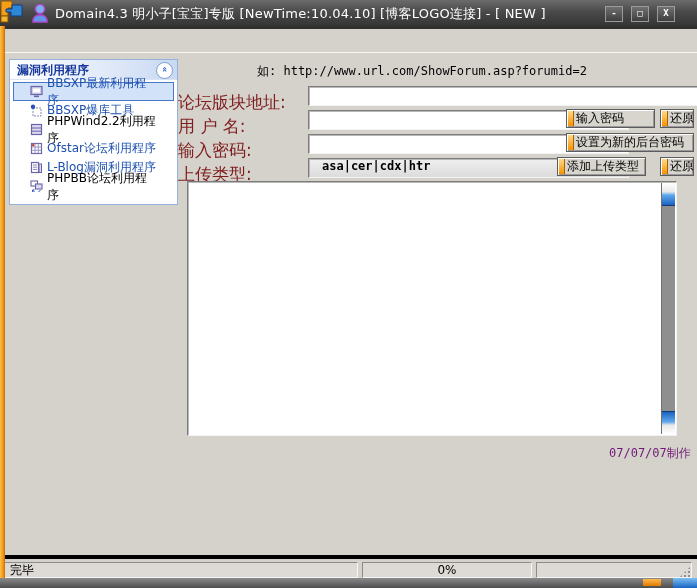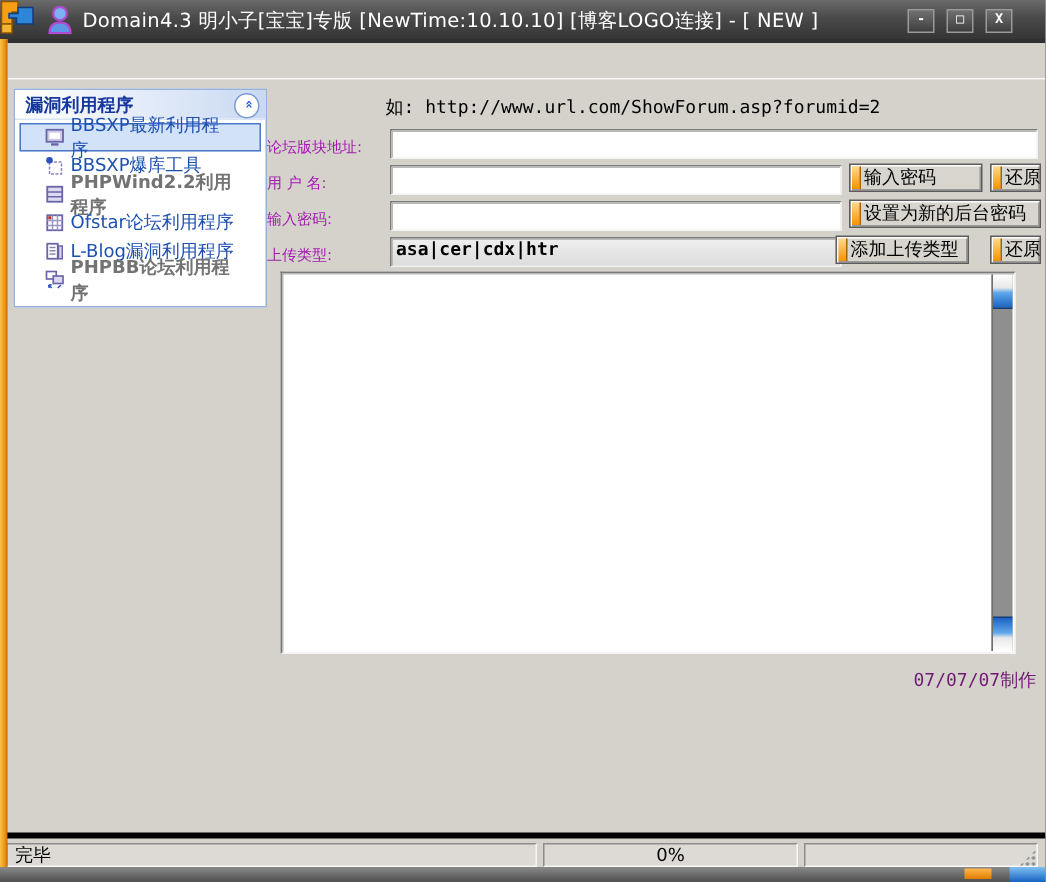--- a/index.html
+++ b/index.html
@@ -50,31 +50,31 @@
   .sb-title{color:#16389c;font-weight:bold;font-size:12px;}
   .sb-collapse{width:15px;height:15px;border:1px solid #7a9cd4;border-radius:50%;
                background:#ffffff;color:#2a5ad0;font-size:9px;line-height:13px;
                text-align:center;cursor:default;}
   .sb-collapse span{display:inline-block;transform:rotate(90deg);font-weight:bold;}
   .sb-items{padding:2px 3px;}
   .sb-item{display:flex;align-items:center;gap:4px;height:17px;padding:0 16px;
            font-size:12px;cursor:default;border:1px solid transparent;}
   .sb-item.selected{background:#d2e2f9;border:1px solid #4a78c8;}
   .sb-item.c-blue{color:#1d50b0;}
-  .sb-item.c-black{color:#737373;font-weight:bold;}
+  .sb-item.c-black{color:#000000;}
   .mini-ico{width:13px;height:13px;flex:0 0 auto;}
   
   .hint{position:absolute;left:252px;top:10px;font-size:12px;
         font-family:"DejaVu Sans Mono","Liberation Mono",monospace;color:#000;}
-  .flabel{position:absolute;left:173px;font-size:10px;color:#a21caf;}
+  .flabel{position:absolute;left:173px;font-size:17px;color:#7f1d1d;}
   .finput{position:absolute;height:18px;background:#ffffff;
           border:1px solid;border-color:#7b7b7b #f2f2f2 #f2f2f2 #7b7b7b;
           box-shadow:inset 1px 1px 0 #b9b9b9;
           font-size:12px;font-family:"DejaVu Sans Mono","Liberation Mono",monospace;
-          padding:0 3px;box-sizing:content-box;}
+          padding:0 13px;box-sizing:content-box;margin-left:48px;}
   .finput.ro{background:linear-gradient(180deg,#efefef,#dcdcdc);font-weight:bold;}
   .btn{position:absolute;height:19px;background:#d8d5cf;border:1px solid #5c5c5c;
        box-shadow:inset 1px 1px 0 #fdfdfd, inset -1px -1px 0 #9a9a9a;
        font-size:12px;color:#000;display:flex;align-items:center;cursor:default;
        padding-left:9px;box-sizing:border-box;white-space:nowrap;overflow:hidden;}
   .btn::before{content:"";position:absolute;left:1px;top:1px;bottom:1px;width:5px;
        background:linear-gradient(180deg,#ffd98a,#f59300);border-right:1px solid #aa6300;}
   
   .bigbox{position:absolute;left:182px;top:128px;width:490px;height:255px;
           background:#ffffff;border:1px solid;border-color:#7b7b7b #f2f2f2 #f2f2f2 #7b7b7b;
@@ -110,21 +110,21 @@
   <div class="titlebar">
     <svg class="corner-logo" viewBox="0 0 26 26">
       <path d="M1 1 h11 v7 h-4 v8 h-7 z" fill="#f59e16" stroke="#8a5400" stroke-width="1"></path>
       <path d="M12 5 h10 v11 h-11 v-4 h-5 v-3 h6 z" fill="#2e86d8" stroke="#123c78" stroke-width="1"></path>
       <path d="M1 16 h7 v6 h-7 z" fill="#f7b434" stroke="#8a5400" stroke-width="1"></path>
     </svg>
     <svg class="user-ico" viewBox="0 0 18 20">
       <circle cx="9" cy="6" r="4.5" fill="#7db0f0" stroke="#b04ad0" stroke-width="1.5"></circle>
       <path d="M2 19 q0 -7 7 -7 q7 0 7 7 z" fill="#5f96e8" stroke="#b04ad0" stroke-width="1.5"></path>
     </svg>
-    <div class="title-text">Domain4.3 明小子[宝宝]专版 [NewTime:10.10.10] [博客LOGO连接]  - [ NEW ]</div>
+    <div class="title-text">Domain4.3 明小子[宝宝]专版 [NewTime:10.04.10] [博客LOGO连接]  - [ NEW ]</div>
     <div class="win-controls">
       <div class="win-btn">-</div>
       <div class="win-btn">□</div>
       <div class="win-btn">X</div>
     </div>
   </div>
 
   <div class="tabstrip">
     <div class="tab">
         <div class="tab-inner">

